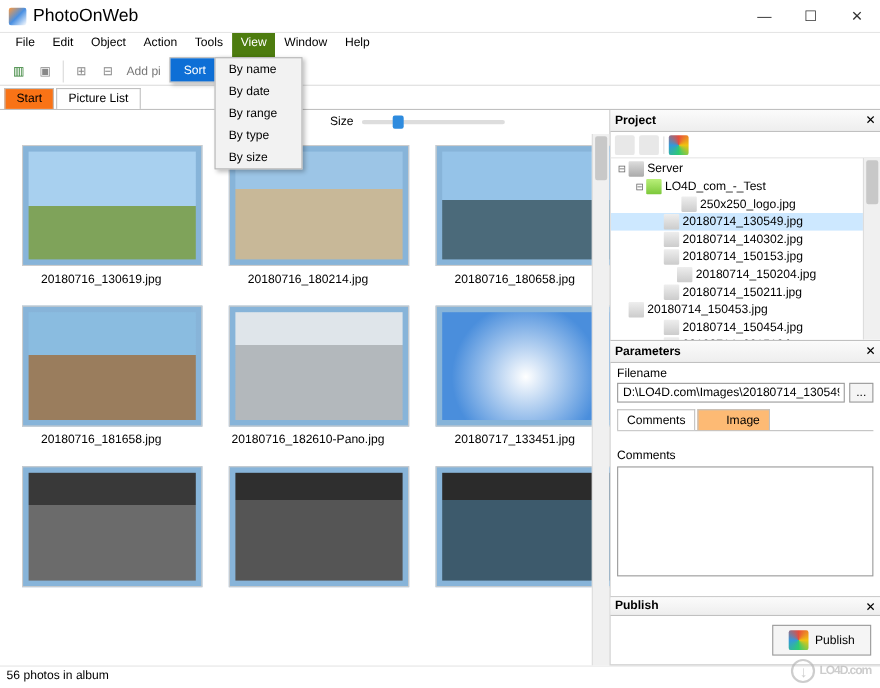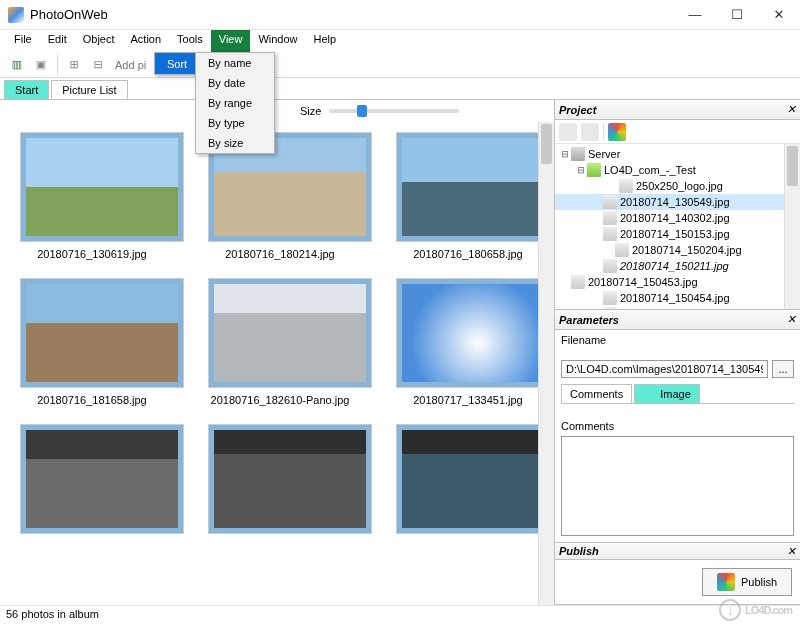--- a/index.html
+++ b/index.html
@@ -1,81 +1,81 @@
 <!DOCTYPE html>
 <html><head>
 <meta charset="utf-8">
 <style>
 * { box-sizing: border-box; margin: 0; padding: 0; font-family: "Segoe UI", Tahoma, sans-serif; font-size: 11px; }
 body { background: #fff; width: 800px; height: 625px; overflow: hidden; position: relative; }
 
 .titlebar { height: 30px; display: flex; align-items: center; padding: 0 0 0 8px; border-bottom: 1px solid #e5e5e5; }
 .titlebar .app-icon { width: 16px; height: 16px; margin-right: 6px; background: linear-gradient(135deg,#ff9a3c,#4a90e2,#fff); border-radius: 2px; }
-.titlebar .title { flex: 1; font-size: 13px; color: #000; }
+.titlebar .title { flex: 1; font-size: 16px; color: #000; }
 .titlebar .winbtn { width: 42px; height: 26px; text-align: center; line-height: 26px; font-size: 13px; color: #333; }
 
 .menubar { height: 22px; display: flex; align-items: stretch; padding: 0 6px; }
 .menubar .menuitem { padding: 3px 8px; cursor: default; }
-.menubar .menuitem.open { background: #15803d; color: #fff; }
+.menubar .menuitem.open { background: #4d7c0f; color: #fff; }
 
 .dropdown { position: absolute; top: 52px; left: 154px; background: #f2f2f2; border: 1px solid #b5b5b5; box-shadow: 2px 2px 4px rgba(0,0,0,0.25); z-index: 100; width: 95px; }
 .dropdown .dropitem { padding: 4px 12px 4px 12px; white-space: nowrap; }
 .dropdown .dropitem.highlight { background: #0e6fd6; color: #fff; display: flex; justify-content: space-between; align-items: center; }
 .submenu { position: absolute; top: 52px; left: 195px; background: #f2f2f2; border: 1px solid #b5b5b5; box-shadow: 2px 2px 4px rgba(0,0,0,0.25); z-index: 101; width: 80px; }
 .submenu .subitem { padding: 4px 12px; white-space: nowrap; }
 
 .toolbar { height: 26px; display: flex; align-items: center; padding: 1px 6px; gap: 2px; border-bottom: 1px solid #ddd; }
 .toolbar .tbtn { width: 22px; height: 22px; border: 1px solid transparent; display: flex; align-items: center; justify-content: center; color: #888; }
 .toolbar .tbtn.en { color: #2a7a2a; }
 .toolbar .sep { width: 1px; height: 20px; background: #d9d9d9; margin: 0 3px; }
 .toolbar .addpic { padding: 0 4px; color: #777; }
 
 .tabs { height: 22px; display: flex; align-items: flex-end; padding: 0 4px; border-bottom: 1px solid #c0c0c0; }
 .tab { padding: 3px 10px; border: 1px solid #c0c0c0; border-bottom: none; background: #fff; margin-right: 2px; }
-.tab.inactive { background: #5eead4; margin-top: 28px; }
+.tab.inactive { background: #f97316; margin-top: 28px; }
 
 .content { position: absolute; top: 100px; left: 0; right: 0; bottom: 20px; display: flex; }
 
 .leftpane { flex: 1; display: flex; flex-direction: column; position: relative; overflow: hidden;}
 .sizebar { height: 22px; display: flex; align-items: center; padding: 0 10px 0 300px; gap: 8px; }
 .slider { width: 130px; height: 4px; background: #ddd; position: relative; border-radius: 2px; }
 .slider .thumb { position: absolute; left: 28px; top: -4px; width: 10px; height: 12px; background: #2e8bde; border-radius: 2px; }
 
 .gallery { flex: 1; overflow: auto; padding: 10px 10px 10px 20px; position: relative; }
 .grid { display: grid; grid-template-columns: repeat(3, 164px); column-gap: 24px; row-gap: 6px; align-content: start; }
 .card { width: 144px; }
 .thumb-img { width: 164px; height: 110px; border: 1px solid #ccc; background: #87b4d9; padding: 5px; }
 .thumb-inner { width: 100%; height: 100%; background: linear-gradient(#8fc3e8 40%, #7ca86a 40%); }
 .caption { text-align: center; padding: 6px 0 12px; white-space: nowrap; overflow: hidden; text-overflow: ellipsis; }
 
 .rightcol { width: 246px; border-left: 1px solid #c0c0c0; display: flex; flex-direction: column; }
 
 .panel { display: flex; flex-direction: column; border-bottom: 1px solid #c0c0c0; }
-.panelhead { height: 20px; background: linear-gradient(#fbfbfb,#eee); border-bottom: 1px solid #c0c0c0; display: flex; align-items: center; padding: 0 4px; font-weight: bold; font-style: italic; }
+.panelhead { height: 20px; background: linear-gradient(#fbfbfb,#eee); border-bottom: 1px solid #c0c0c0; display: flex; align-items: center; padding: 0 4px; font-weight: bold; }
 .panelhead .x { margin-left: auto; font-weight: normal; }
 .paneltoolbar { height: 24px; display: flex; align-items: center; gap: 4px; padding: 0 4px; border-bottom: 1px solid #e5e5e5; }
 .mini-icon { width: 18px; height: 18px; background: #e8e8e8; border-radius: 2px; }
 .mini-icon.color { background: conic-gradient(#e74c3c,#f1c40f,#2ecc71,#3498db,#e74c3c); }
 .tree { flex: 1; overflow: auto; padding: 2px 0; position: relative; font-size: 11px; }
 .tree-row { display: flex; align-items: center; height: 16px; padding-left: 4px; white-space: nowrap; }
 .tree-row.selected { background: #cde8ff; }
 .tree-row .toggle { width: 12px; text-align: center; color: #666; font-size: 9px; }
 .tree-row .icn { width: 14px; height: 14px; margin-right: 3px; }
 .icn.server { background: linear-gradient(#ddd,#aaa); border-radius: 1px; }
 .icn.folder { background: linear-gradient(#baf07a,#7cc83a); border-radius: 1px; }
 .icn.file { background: linear-gradient(#eee,#ccc); border-radius: 1px; }
 
 .param-body { padding: 4px 6px; }
-.filename-label { margin-bottom: 14px; }
+.filename-label { margin-bottom: 2px; }
 .filerow { display: flex; gap: 4px; }
 .filerow input { flex: 1; border: 1px solid #999; padding: 2px 4px; font-size: 11px; }
 .filerow button { width: 22px; border: 1px solid #999; background: #f5f5f5; }
 .param-tabs { display: flex; border-bottom: 1px solid #c0c0c0; margin-top: 6px; }
 .param-tab { padding: 3px 8px; border: 1px solid #c0c0c0; border-bottom: none; background: #fff; margin-right: 2px; }
-.param-tab.in { background: #5eead4; padding-left: 25px; }
+.param-tab.in { background: #fdba74; padding-left: 25px; }
 .comments-area { border: 1px solid #999; height: 100px; margin-top: 4px; }
 
 .publish-body { flex: 1; display: flex; align-items: flex-start; justify-content: flex-end; padding: 8px; }
 .publish-btn { padding: 4px 14px; border: 1px solid #999; background: #f5f5f5; display: flex; gap: 6px; align-items: center; }
 
 .statusbar { position: absolute; bottom: 0; left: 0; right: 0; height: 20px; padding: 2px 6px; font-size: 11px; border-top: 1px solid #e5e5e5; }
 
 .watermark { position: absolute; right: 8px; bottom: 4px; color: #b8b8b8; font-size: 22px; font-weight: bold; letter-spacing: -1px; z-index: 200; opacity: 0.7; display: flex; align-items: center; gap: 4px; }
 .wm-circ { width: 22px; height: 22px; border: 2px solid #b8b8b8; border-radius: 50%; display: flex; align-items: center; justify-content: center; font-size: 14px; }
 
@@ -257,21 +257,21 @@
           <div class="tree-row" style="padding-left: 36px;">
             <span class="toggle"></span>
             <span class="icn file"></span>
             <span>20180714_150153.jpg</span>
           </div>
           <div class="tree-row" style="padding-left: 48px;">
             <span class="toggle"></span>
             <span class="icn file"></span>
             <span>20180714_150204.jpg</span>
           </div>
-          <div class="tree-row" style="padding-left: 36px; font-style: italic;">
+          <div class="tree-row" style="padding-left: 36px;">
             <span class="toggle"></span>
             <span class="icn file"></span>
             <span>20180714_150211.jpg</span>
           </div>
           <div class="tree-row" style="">
             <span class="toggle"></span>
             <span class="icn file"></span>
             <span>20180714_150453.jpg</span>
           </div>
           <div class="tree-row" style="padding-left: 36px;">

